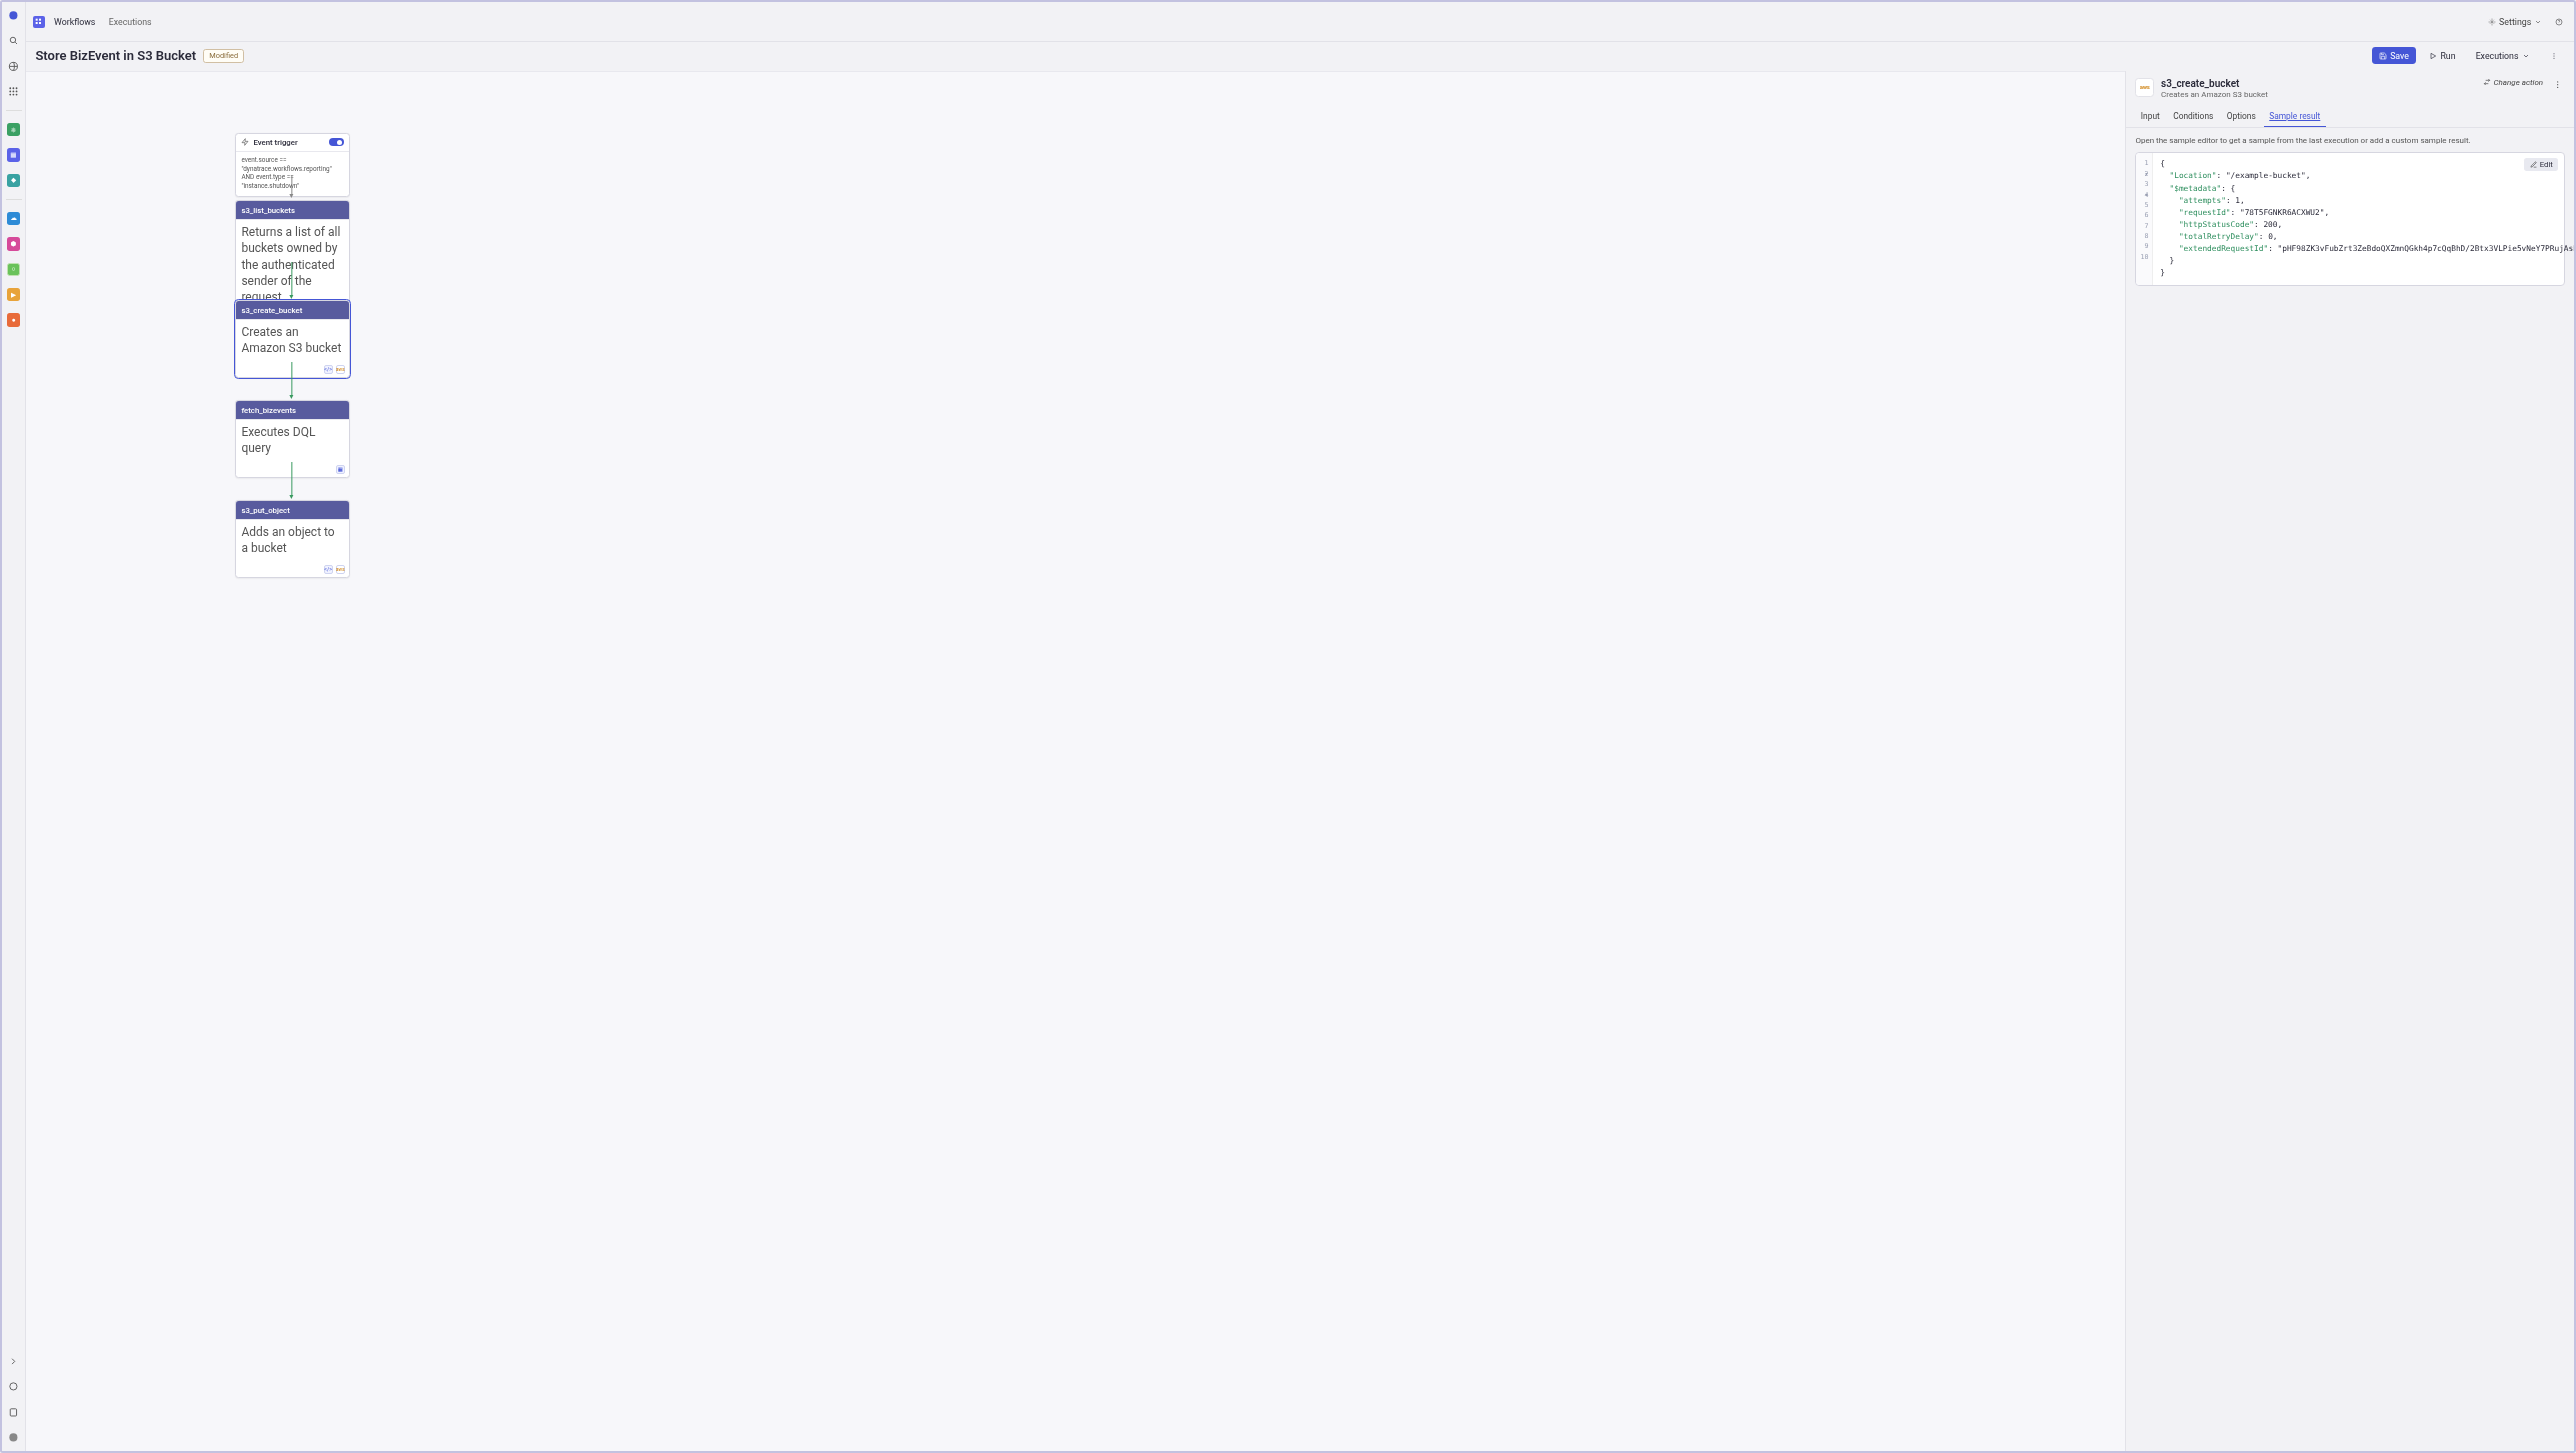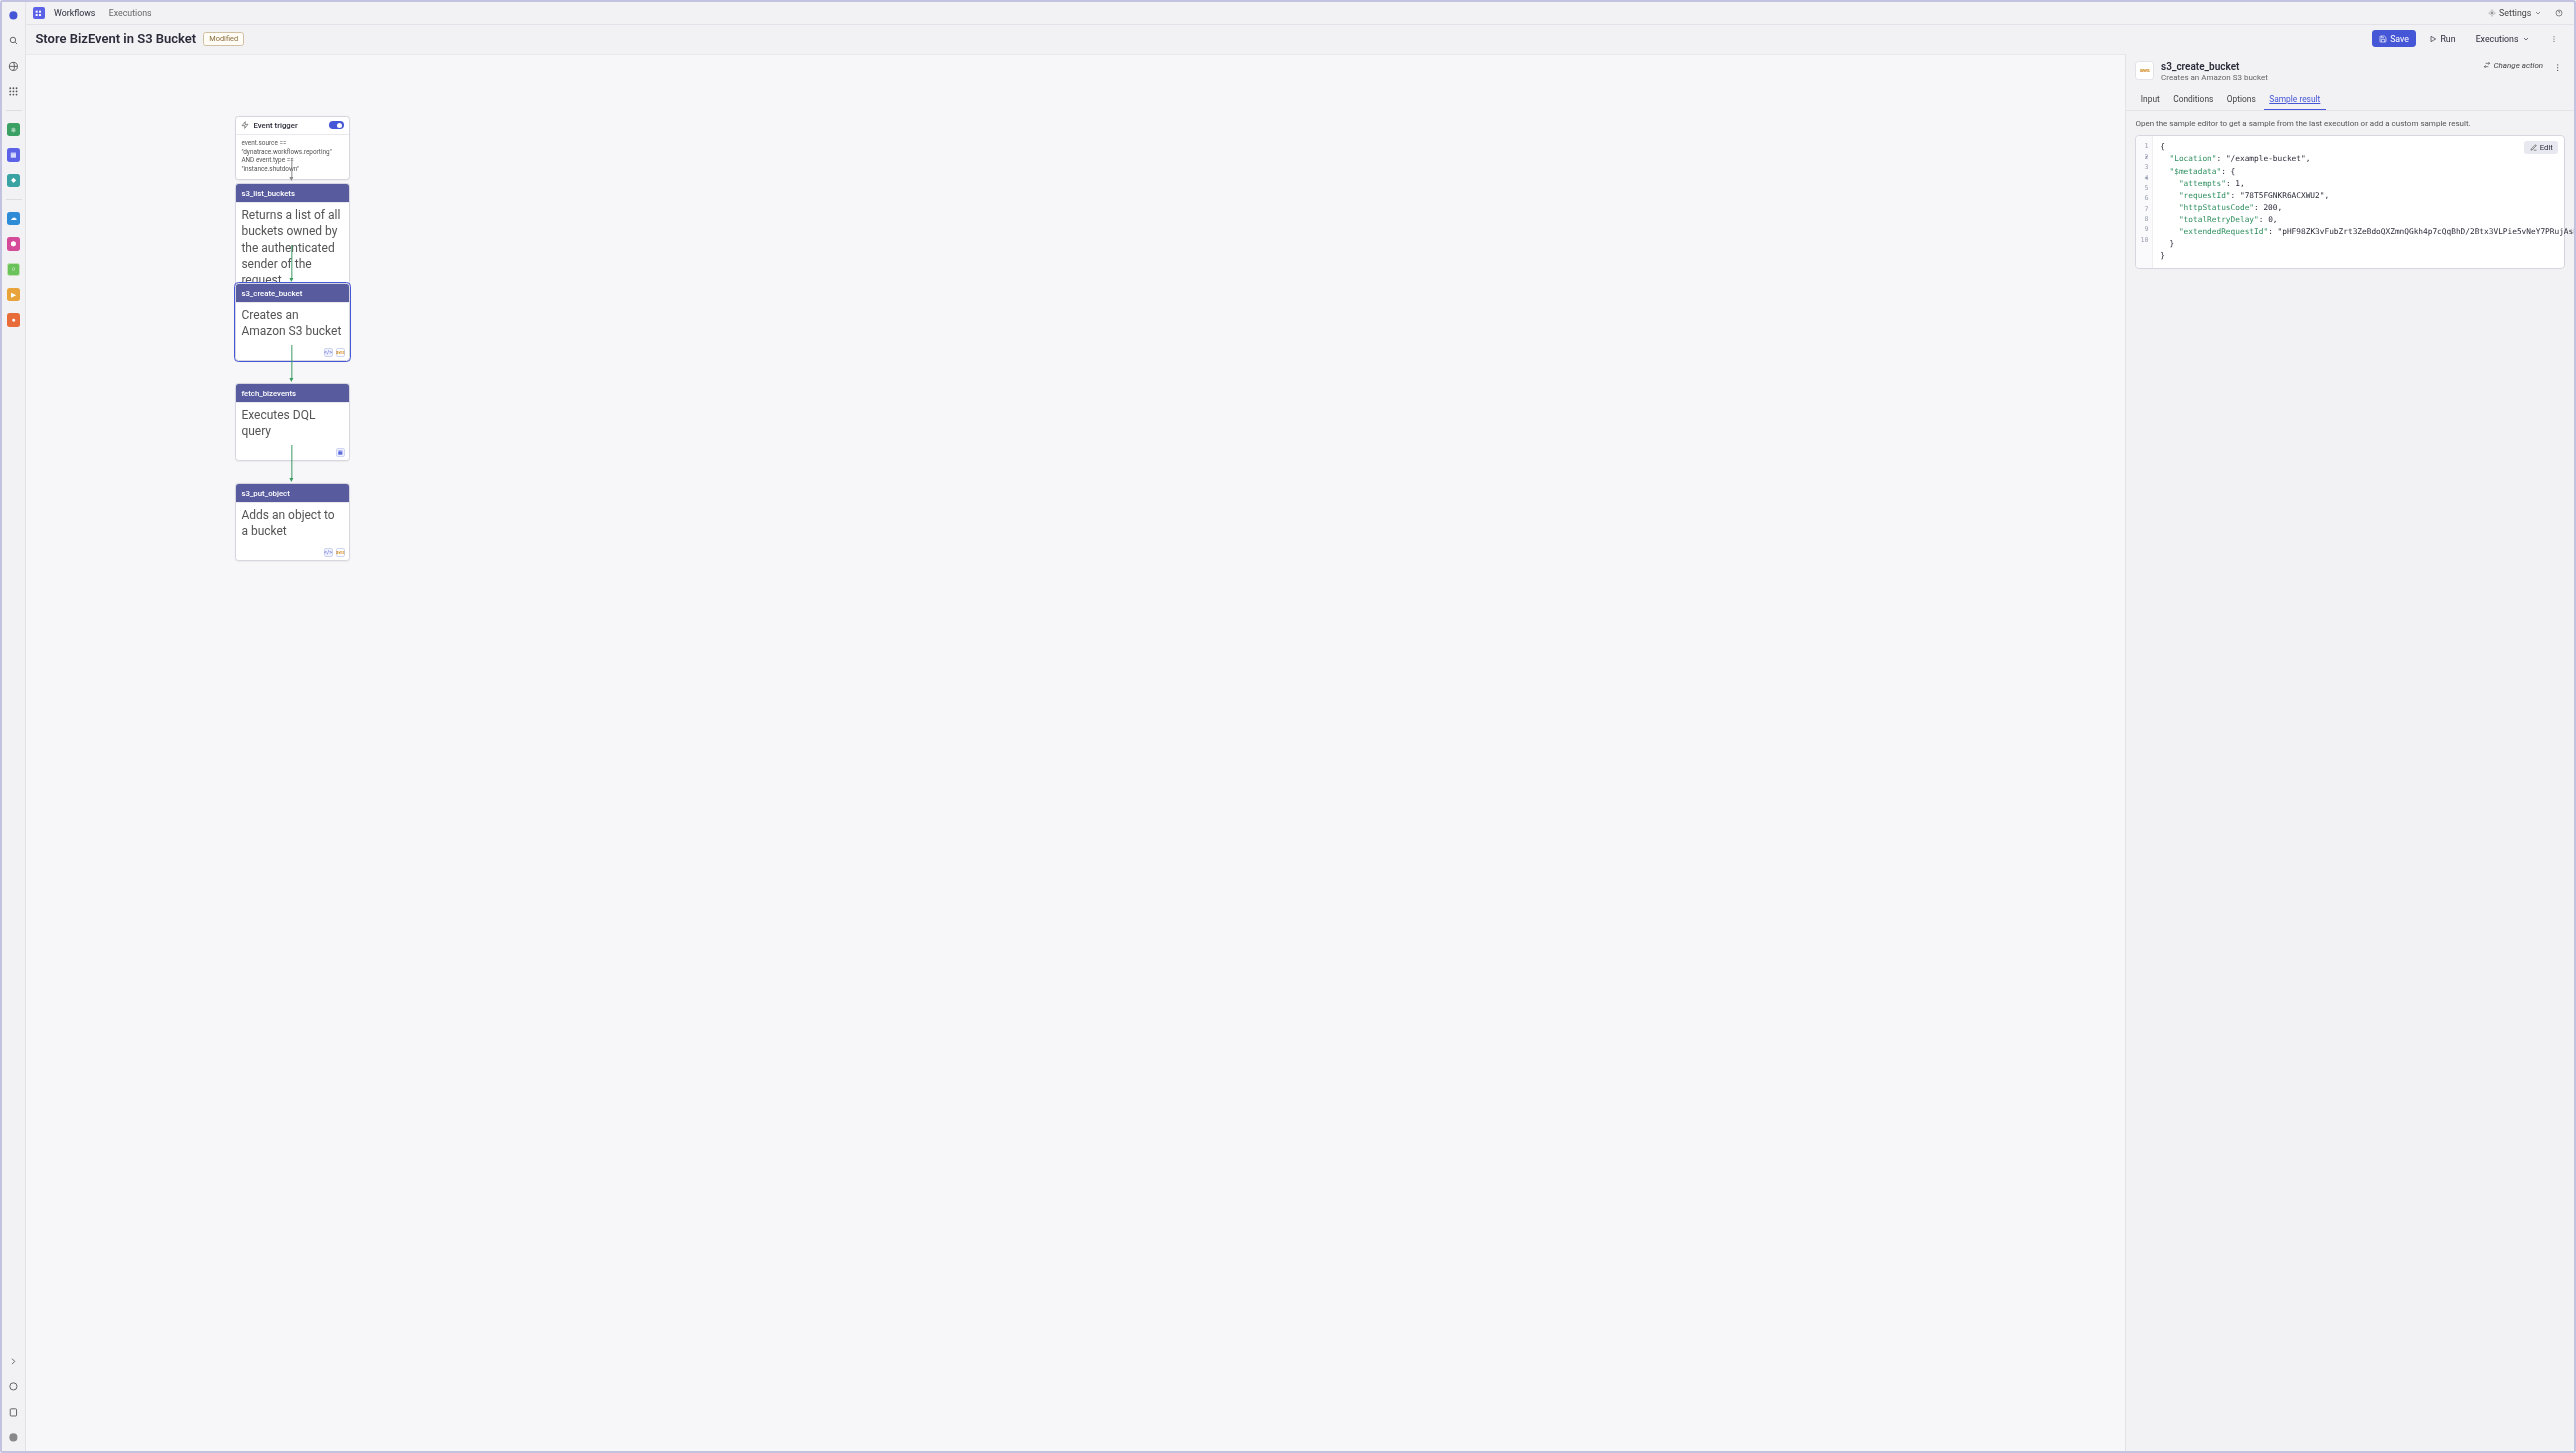--- a/index.html
+++ b/index.html
@@ -11,21 +11,21 @@
 .rail .rail-item { width: 16px; height: 16px; display: flex; align-items: center; justify-content: center; border-radius: 2.7px; cursor: pointer; color: #4b4b6b; }
 .rail .rail-item svg { width: 10.8px; height: 10.8px; }
 .rail .spacer { flex: 1; }
 .rail .rail-group-divider { height: 0.7px; width: 16px; background: #ddd; margin: 1.3px 0; }
 .rail .rail-app { width: 13.5px; height: 13.5px; border-radius: 2.7px; display:flex; align-items:center; justify-content:center; font-size:6.7px; color:#fff; }
 
 
 .main { flex: 1; display: flex; flex-direction: column; min-width: 0; }
 
 
-.topbar { height: 23px; display: flex; align-items: center; padding: 0 6.7px; border-bottom: 0.7px solid #e2e2e8; gap: 5.4px; }
+.topbar { height: 40px; display: flex; align-items: center; padding: 0 6.7px; border-bottom: 0.7px solid #e2e2e8; gap: 5.4px; }
 .topbar .app-icon { width: 12px; height: 12px; background: #5b62e8; border-radius: 2px; display:flex; align-items:center; justify-content:center; }
 .topbar .tab { font-size: 8.8px; padding: 2px 4px; color: #2b2b3a; cursor: pointer; }
 .topbar .tab.inactive { color: #666; }
 .topbar .tb-spacer { flex: 1; }
 .topbar .settings-btn { display: flex; align-items: center; gap: 2.7px; font-size: 8.8px; color: #444; cursor: pointer; padding: 2px 4px; }
 
 
 .header { display: flex; align-items: center; padding: 5.4px 9.4px 6.7px 9.4px; gap: 6.7px; }
 .header .title { font-size: 13px; font-weight: 600; color: #2b2b3a; }
 .header .badge { font-size: 7.4px; border: 0.7px solid #d1bfa3; color: #8a6d3b; background: #fffdf6; padding: 1.3px 5.4px; border-radius: 2.7px; }

